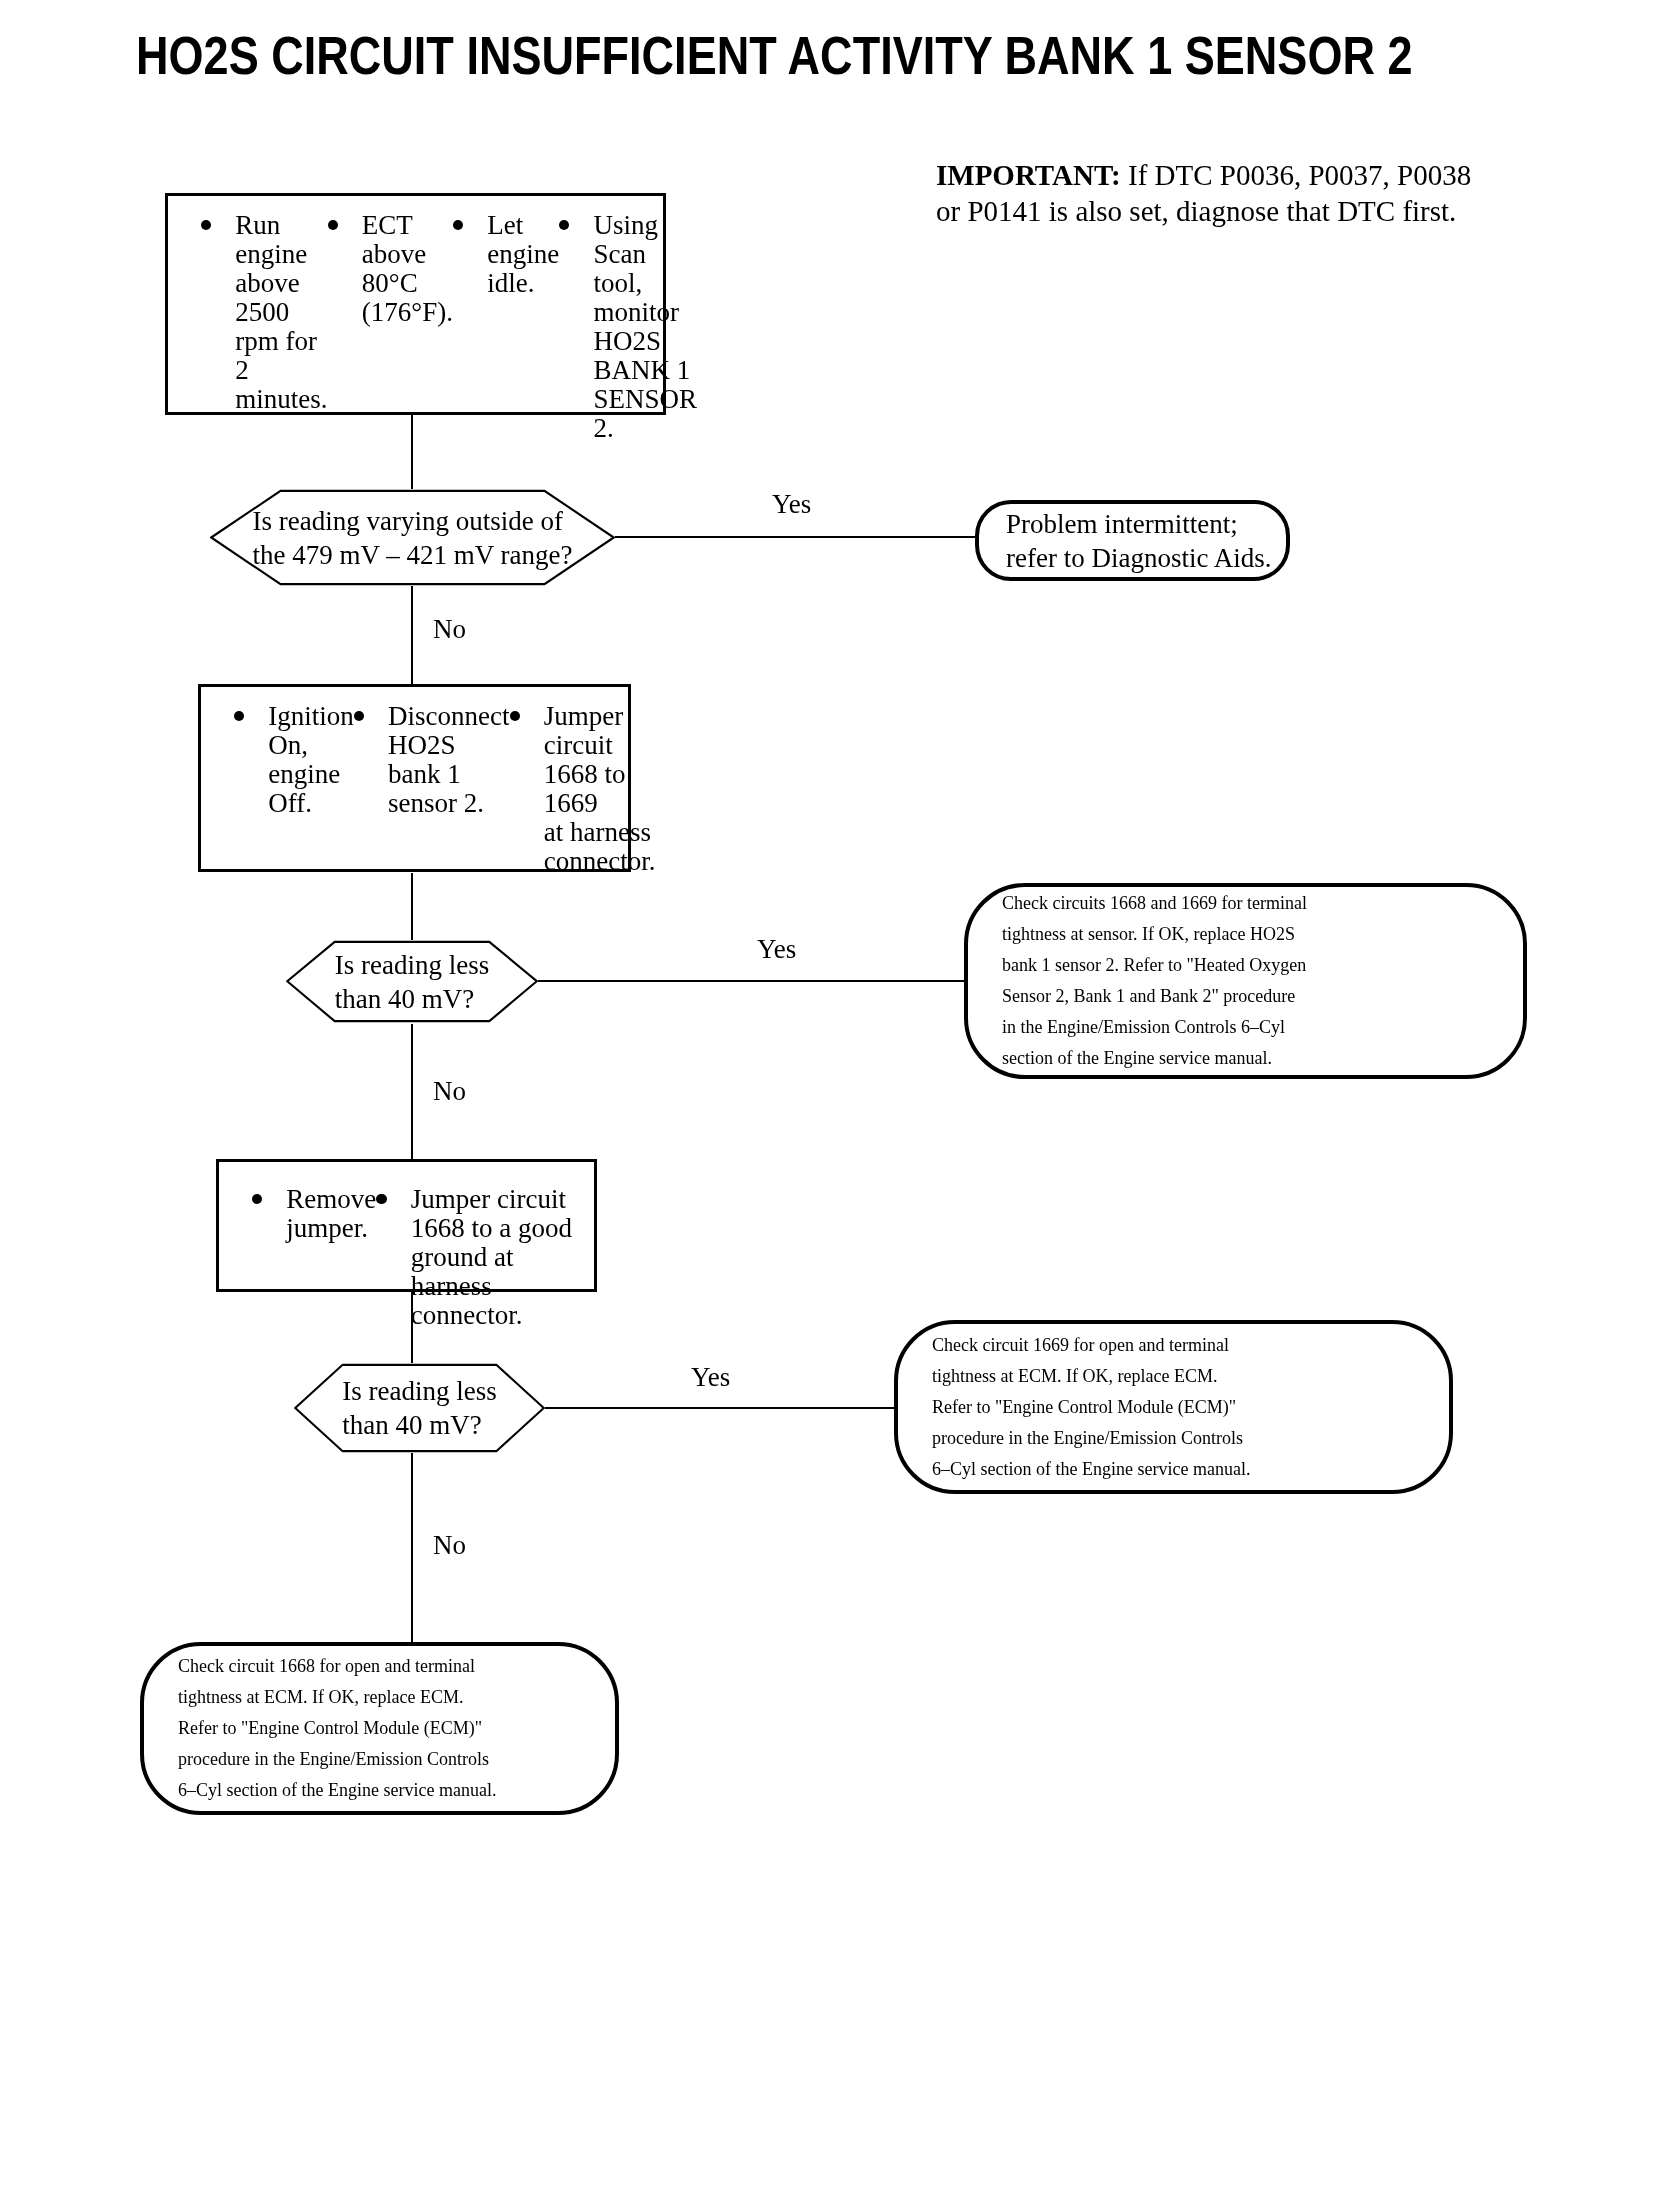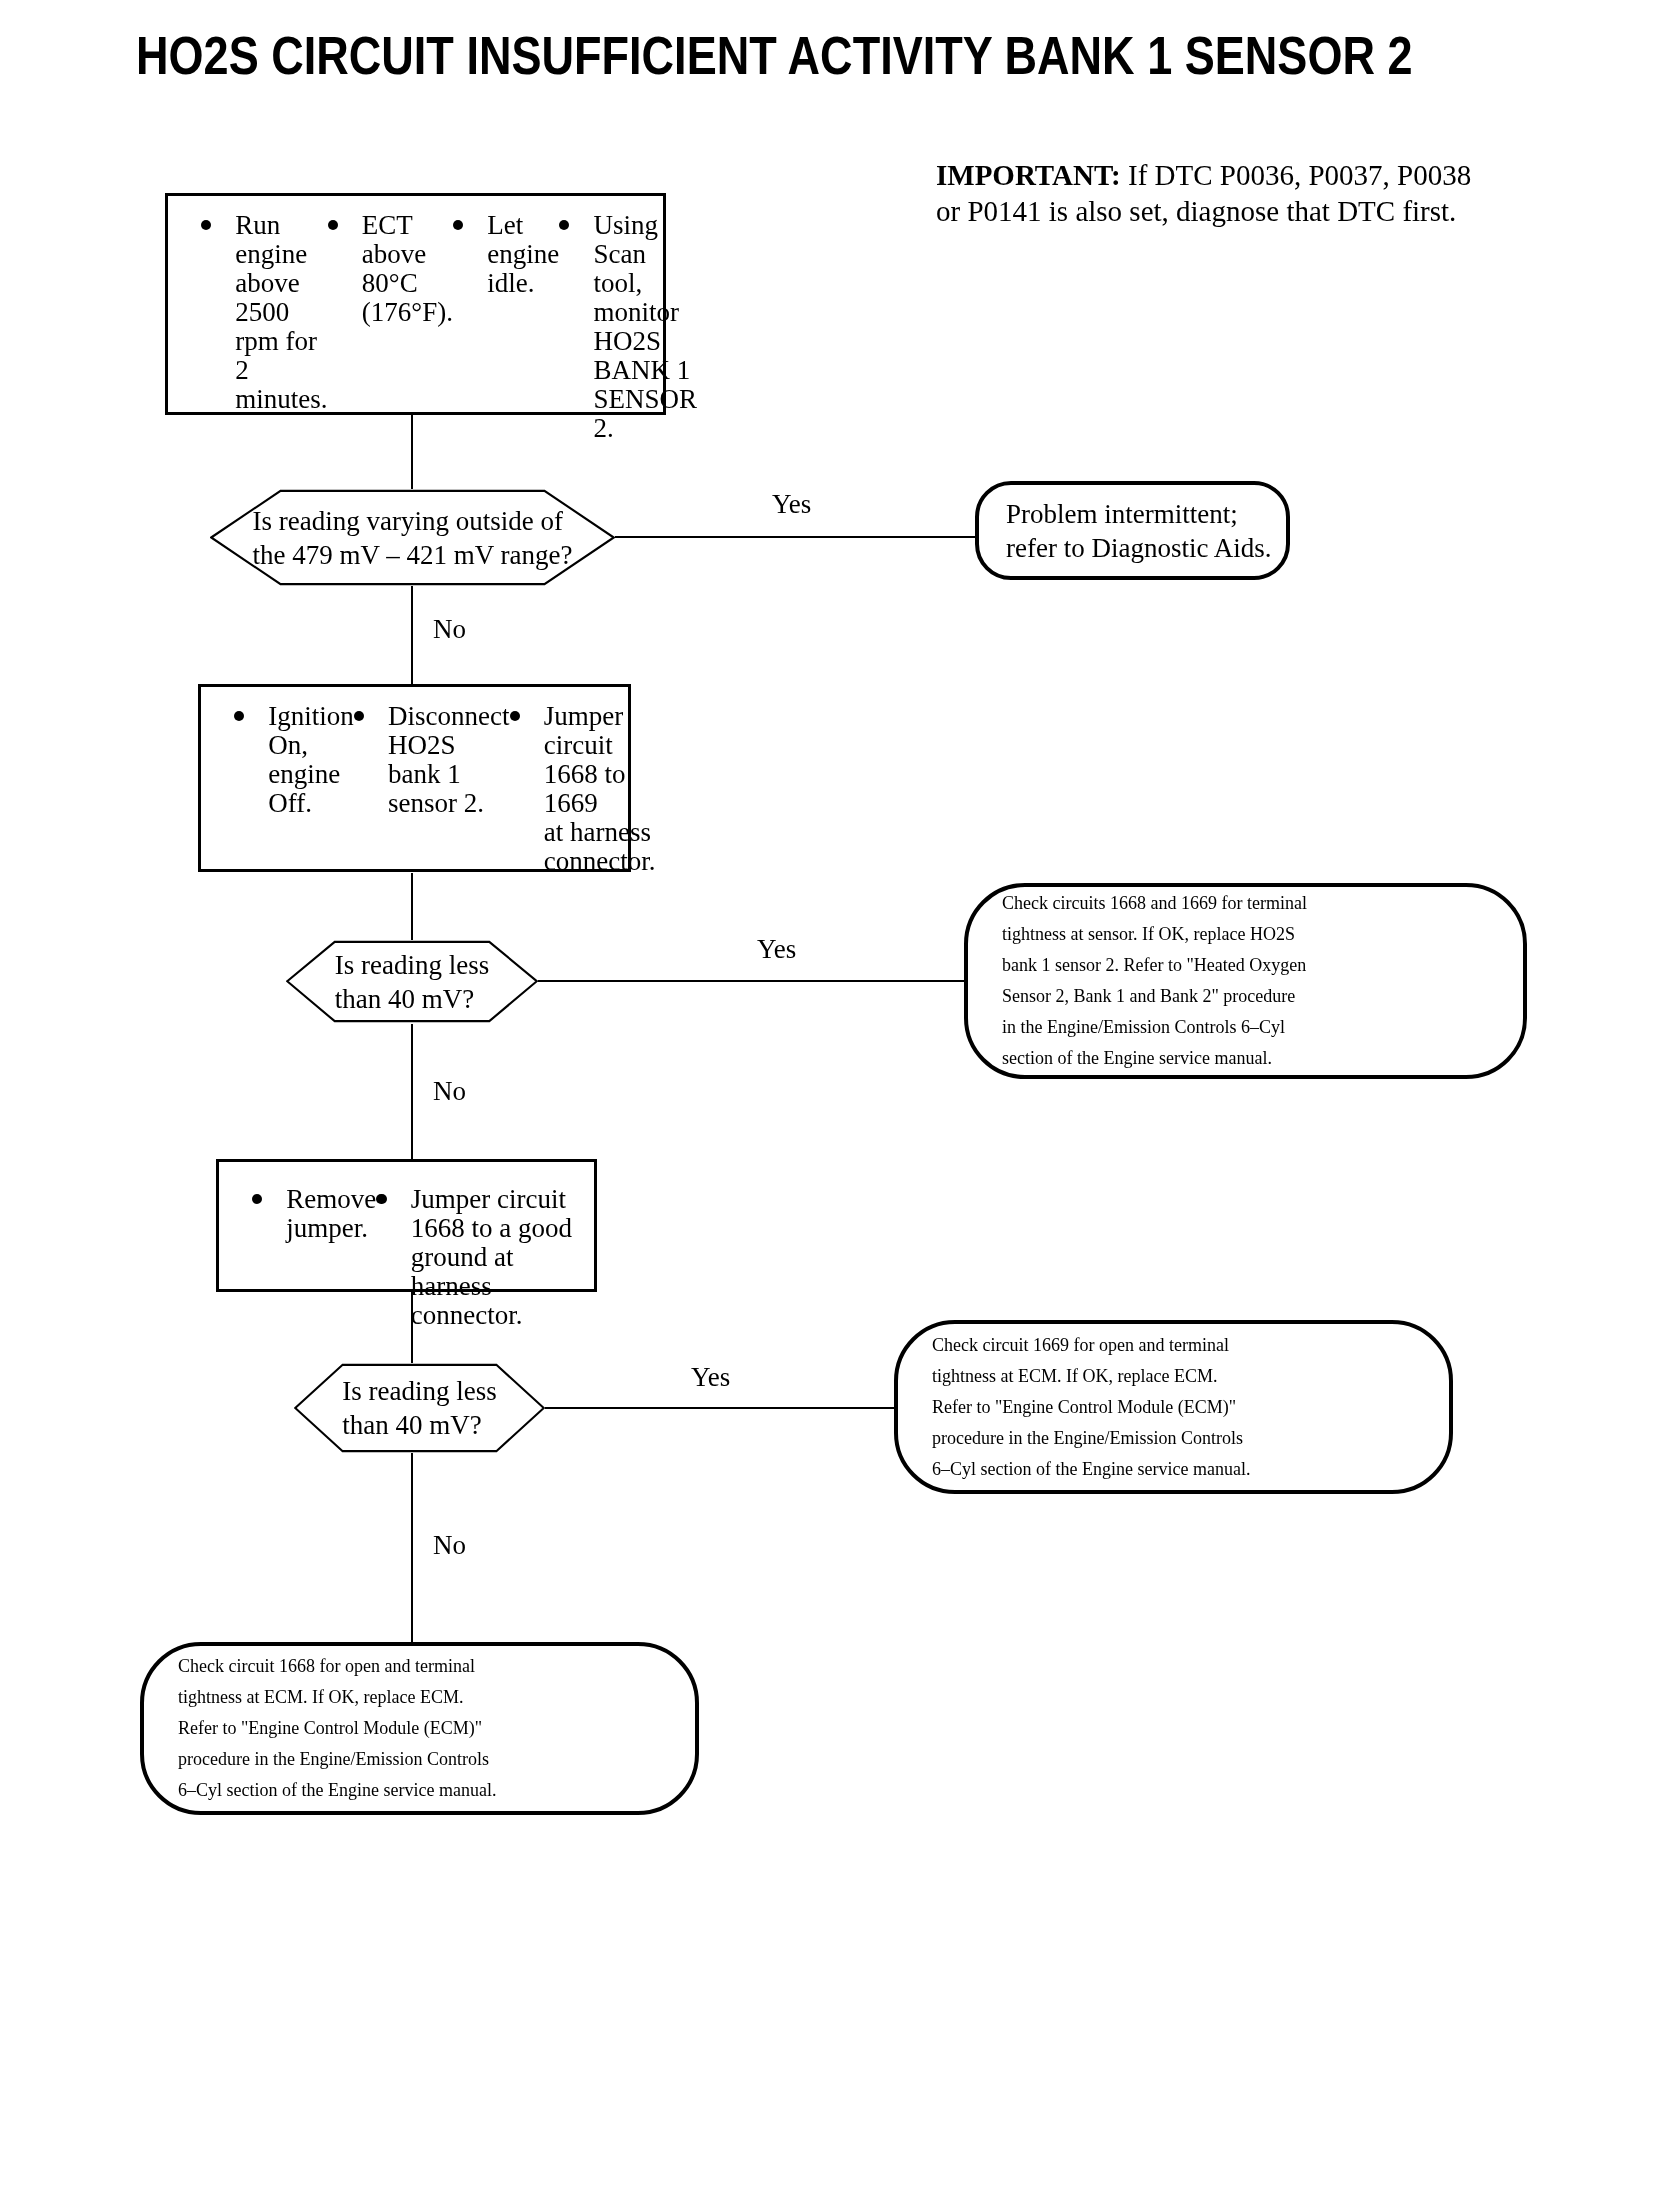--- a/index.html
+++ b/index.html
@@ -96,21 +96,21 @@
         <div class="lines">
       <div>Is reading varying outside of</div>
       <div>the 479 mV – 421 mV range?</div>
     </div>
       </div>
   </div>
 
   <div class="abs hline" style="left:615px;top:536px;width:360px;"></div>
   <div class="abs lbl" style="left:772px;top:490px;">Yes</div>
 
-  <div class="abs term small" style="left:975px;top:481px;width:315px;height:99px;">
+  <div class="abs term small" style="left:975px;top:500px;width:315px;height:81px;">
     <div class="tline">Problem intermittent;</div>
     <div class="tline">refer to Diagnostic Aids.</div>
   </div>
 
   <div class="abs vline" style="left:411px;top:586px;height:98px;"></div>
   <div class="abs lbl" style="left:433px;top:615px;">No</div>
 
   <div class="abs pbox" style="left:198px;top:684px;width:433px;height:188px;">
     <div class="inner" style="row-gap:10px;">
       <div class="bullet">
@@ -203,21 +203,21 @@
     <div class="tline">Check circuit 1669 for open and terminal</div>
     <div class="tline">tightness at ECM. If OK, replace ECM.</div>
     <div class="tline">Refer to "Engine Control Module (ECM)"</div>
     <div class="tline">procedure in the Engine/Emission Controls</div>
     <div class="tline">6–Cyl section of the Engine service manual.</div>
   </div>
 
   <div class="abs vline" style="left:411px;top:1453px;height:190px;"></div>
   <div class="abs lbl" style="left:433px;top:1531px;">No</div>
 
-  <div class="abs term" style="left:140px;top:1642px;width:559px;height:173px;">
+  <div class="abs term" style="left:140px;top:1642px;width:479px;height:173px;">
     <div class="tline">Check circuit 1668 for open and terminal</div>
     <div class="tline">tightness at ECM. If OK, replace ECM.</div>
     <div class="tline">Refer to "Engine Control Module (ECM)"</div>
     <div class="tline">procedure in the Engine/Emission Controls</div>
     <div class="tline">6–Cyl section of the Engine service manual.</div>
   </div>
 
 </div>
 
 

